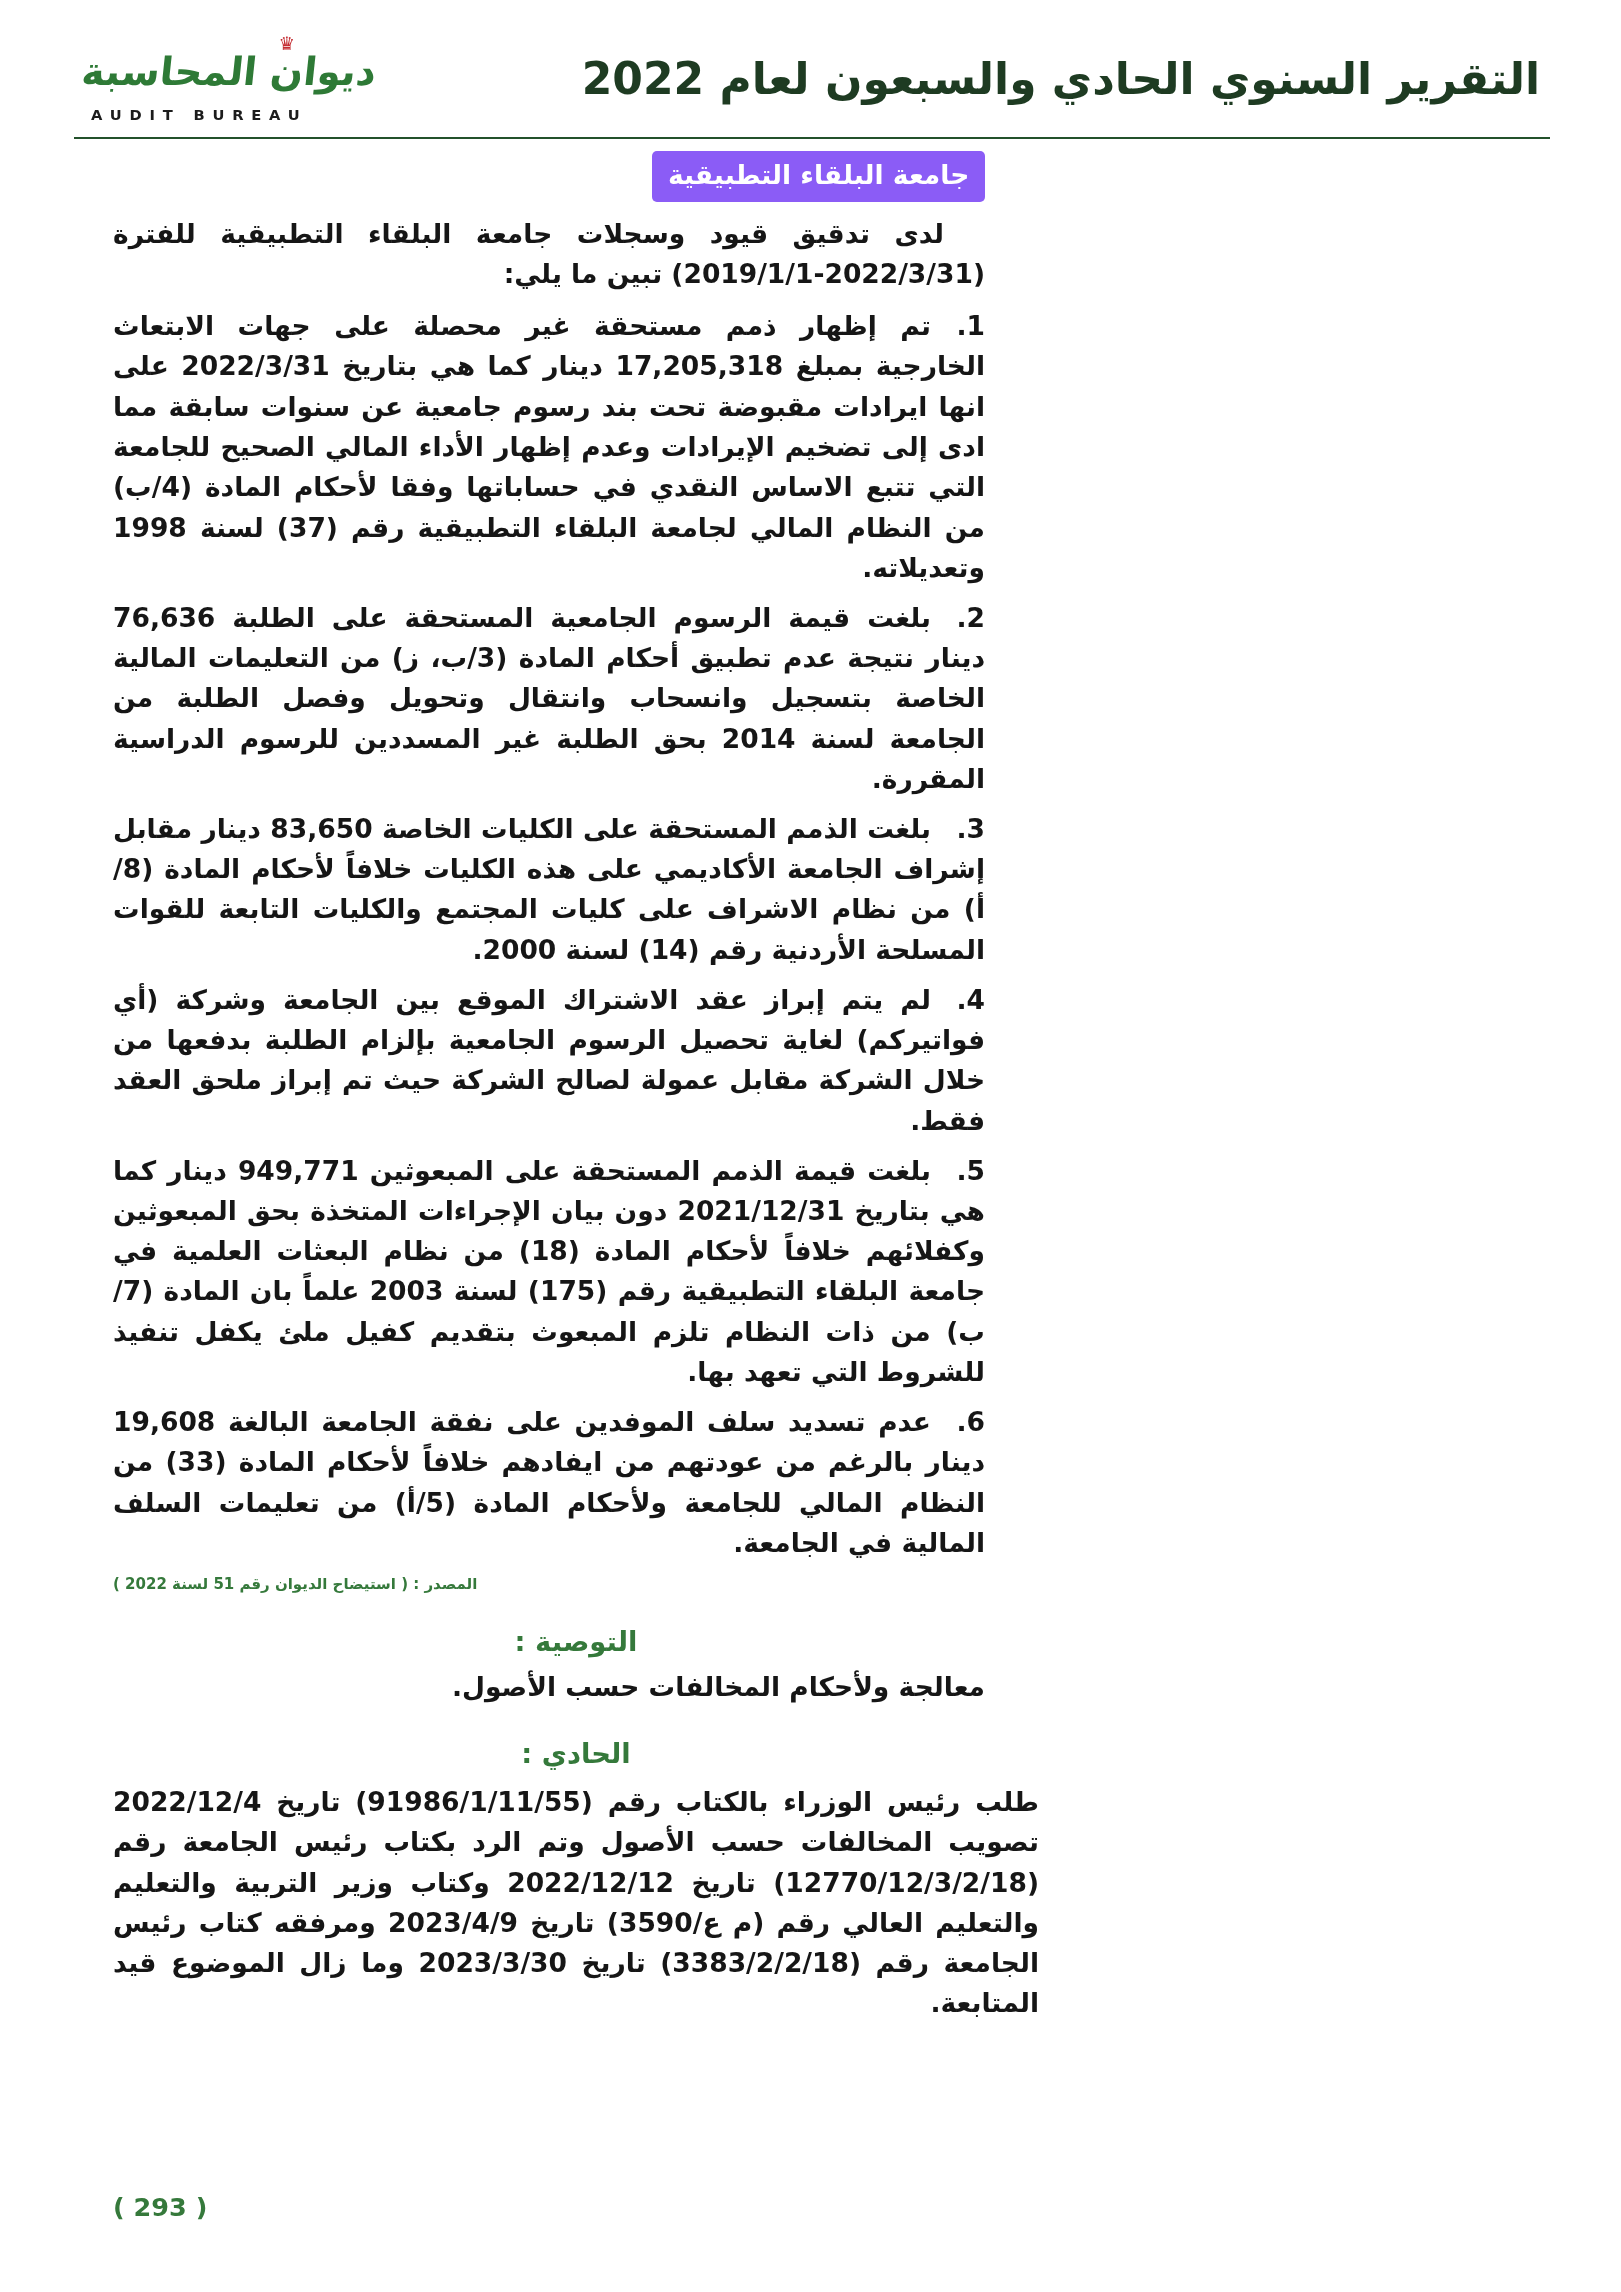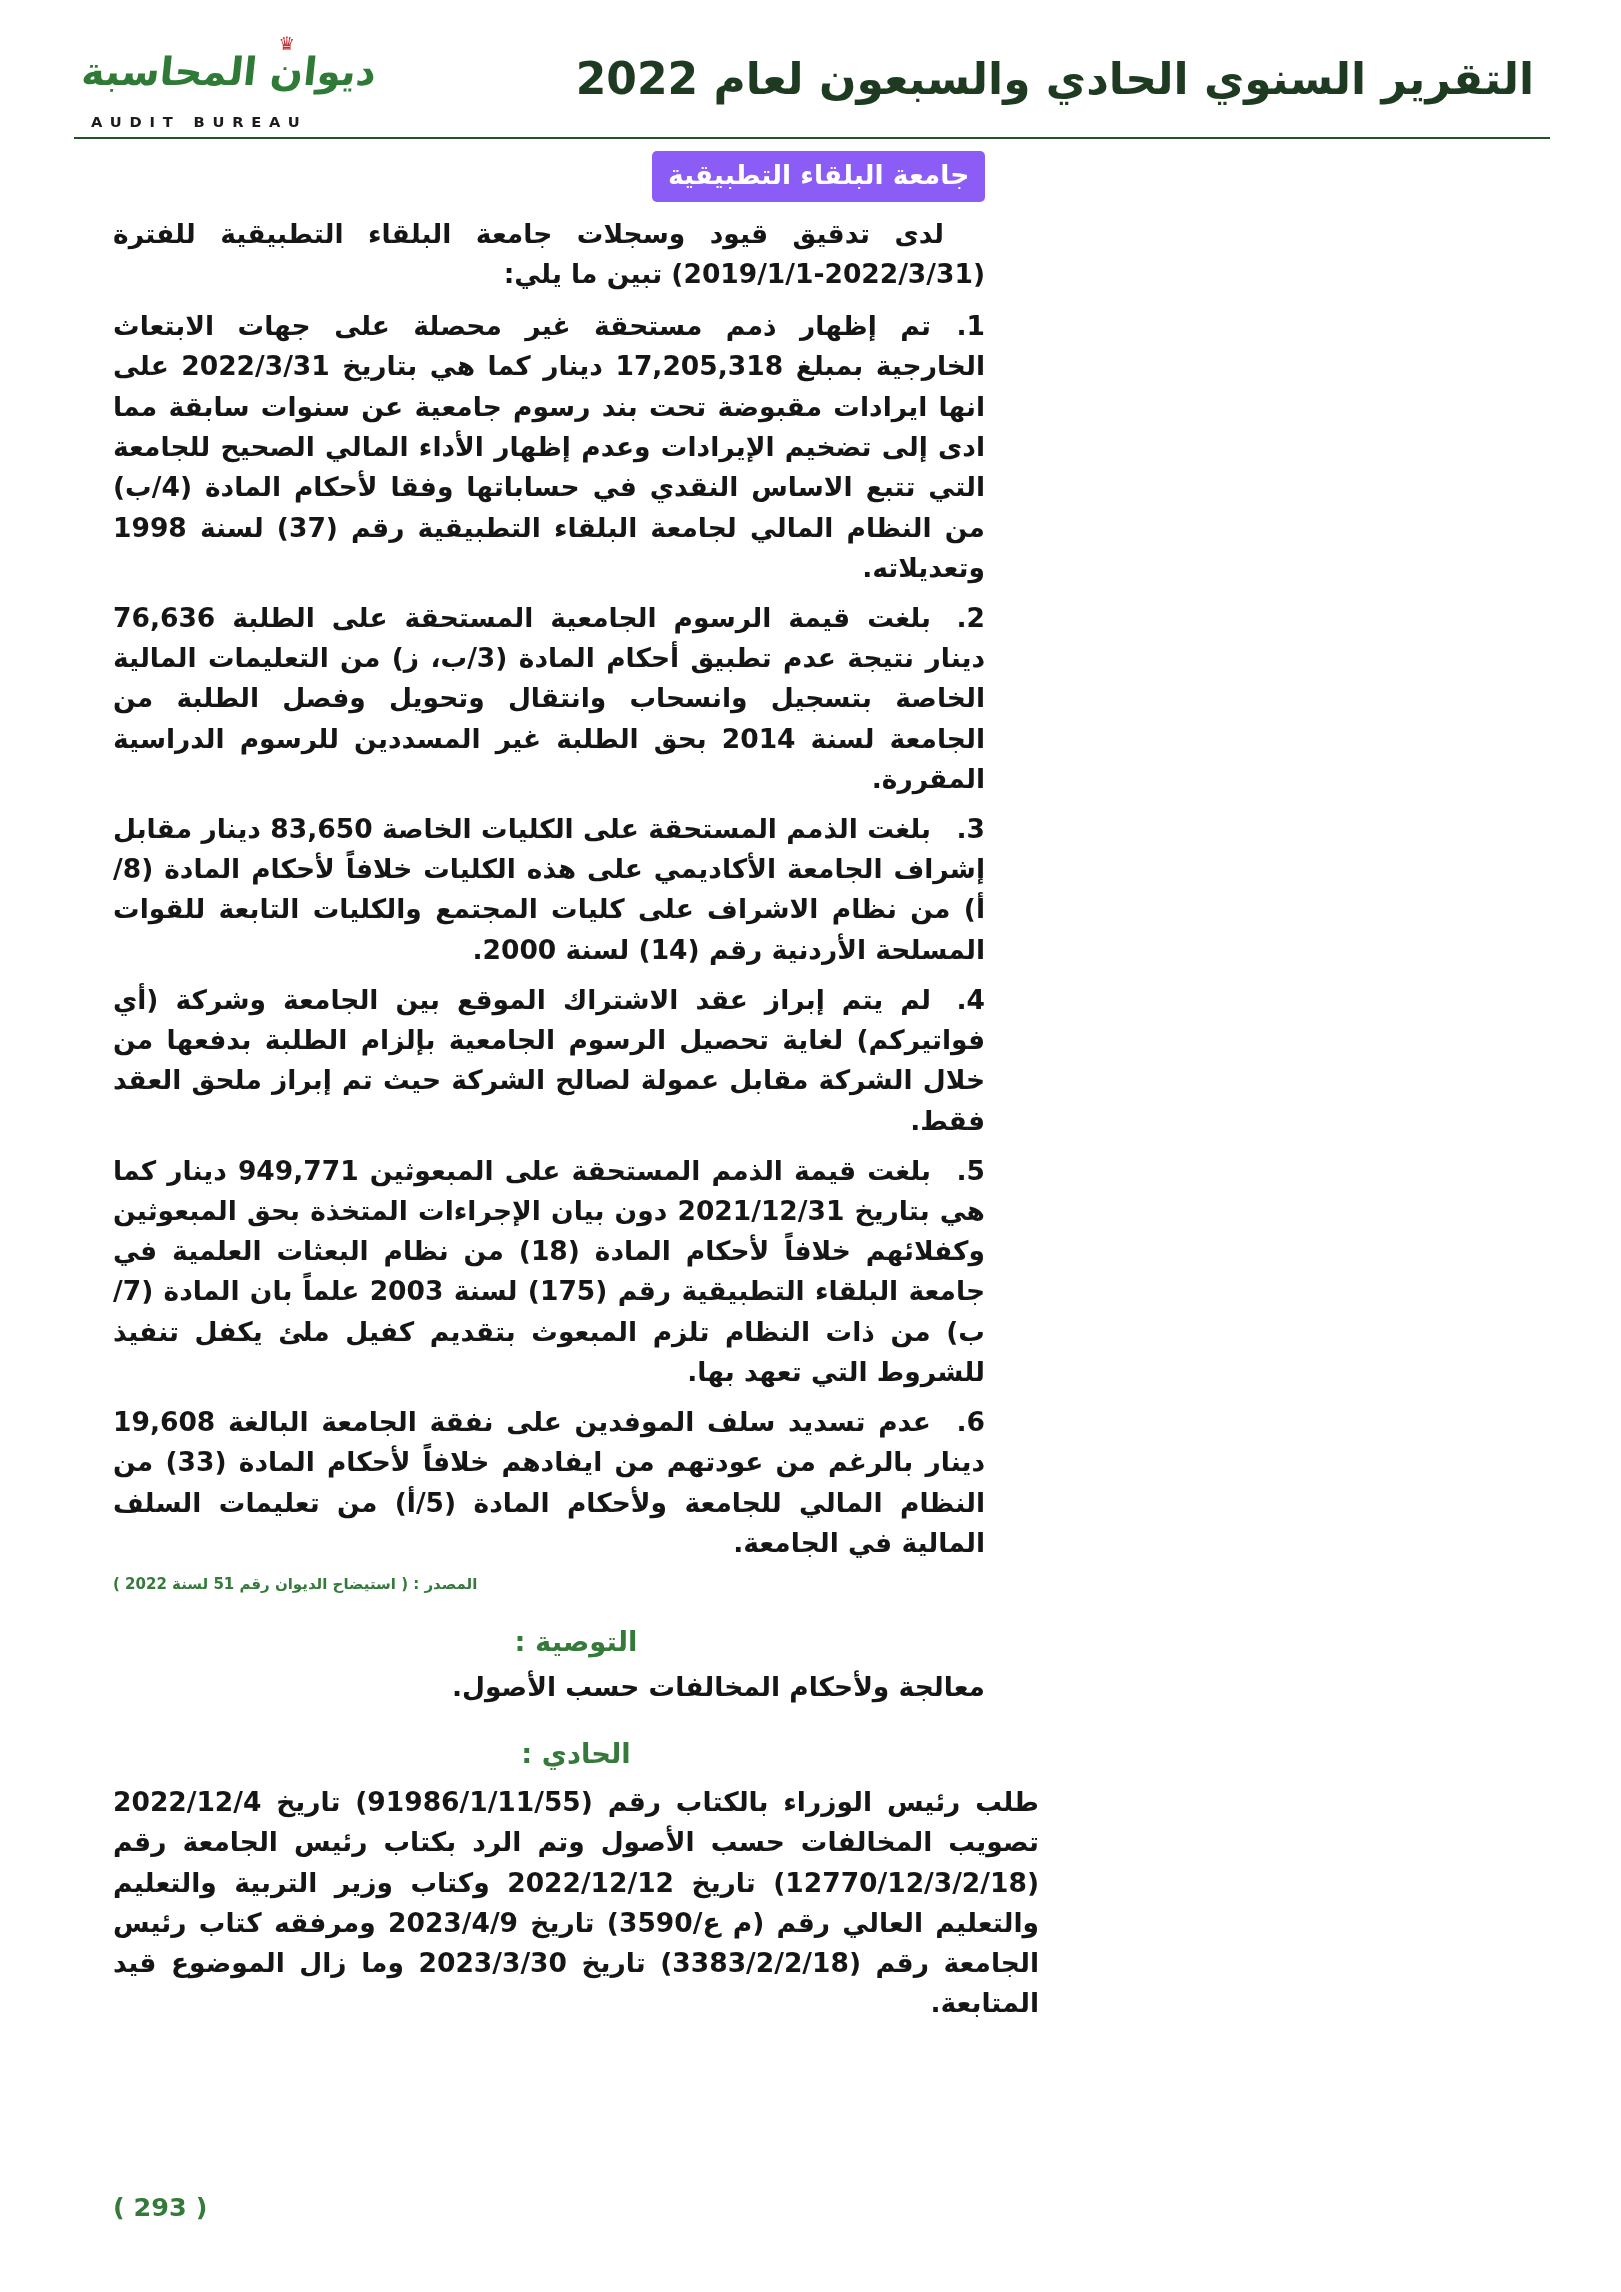--- a/index.html
+++ b/index.html
@@ -19,24 +19,24 @@
   .logo { position:absolute; left:7.8px; top:2px; width:235px; text-align:center; }
   .logo-mark { position:relative; height:65px; }
   .logo-arabic {
     font-size:39px; font-weight:bold; color:#2E7A36;
     line-height:65px; white-space:nowrap; direction:rtl; display:inline-block;
     transform:skewX(-6deg);
   }
   .logo-crown { position:absolute; top:-5.9px; right:21.6px; color:#C42B31; font-size:18.6px; }
   .logo-en {
     font-size:14.7px; letter-spacing:7.8px; color:#1c1c1c; font-weight:600;
-    white-space:nowrap; margin-top:9px;
+    white-space:nowrap; margin-top:2px;
   }
   .report-title {
-    position:absolute; right:16px; top:15.7px;
+    position:absolute; right:10px; top:15.7px;
     direction:rtl; white-space:nowrap;
     font-size:44px; font-weight:bold; color:#1E3B22;
   }
   .rule {
     position:absolute; top:137px; left:74px; right:71px;
     border-top:2.9px solid #23512B;
   }
 
   
   .content {

